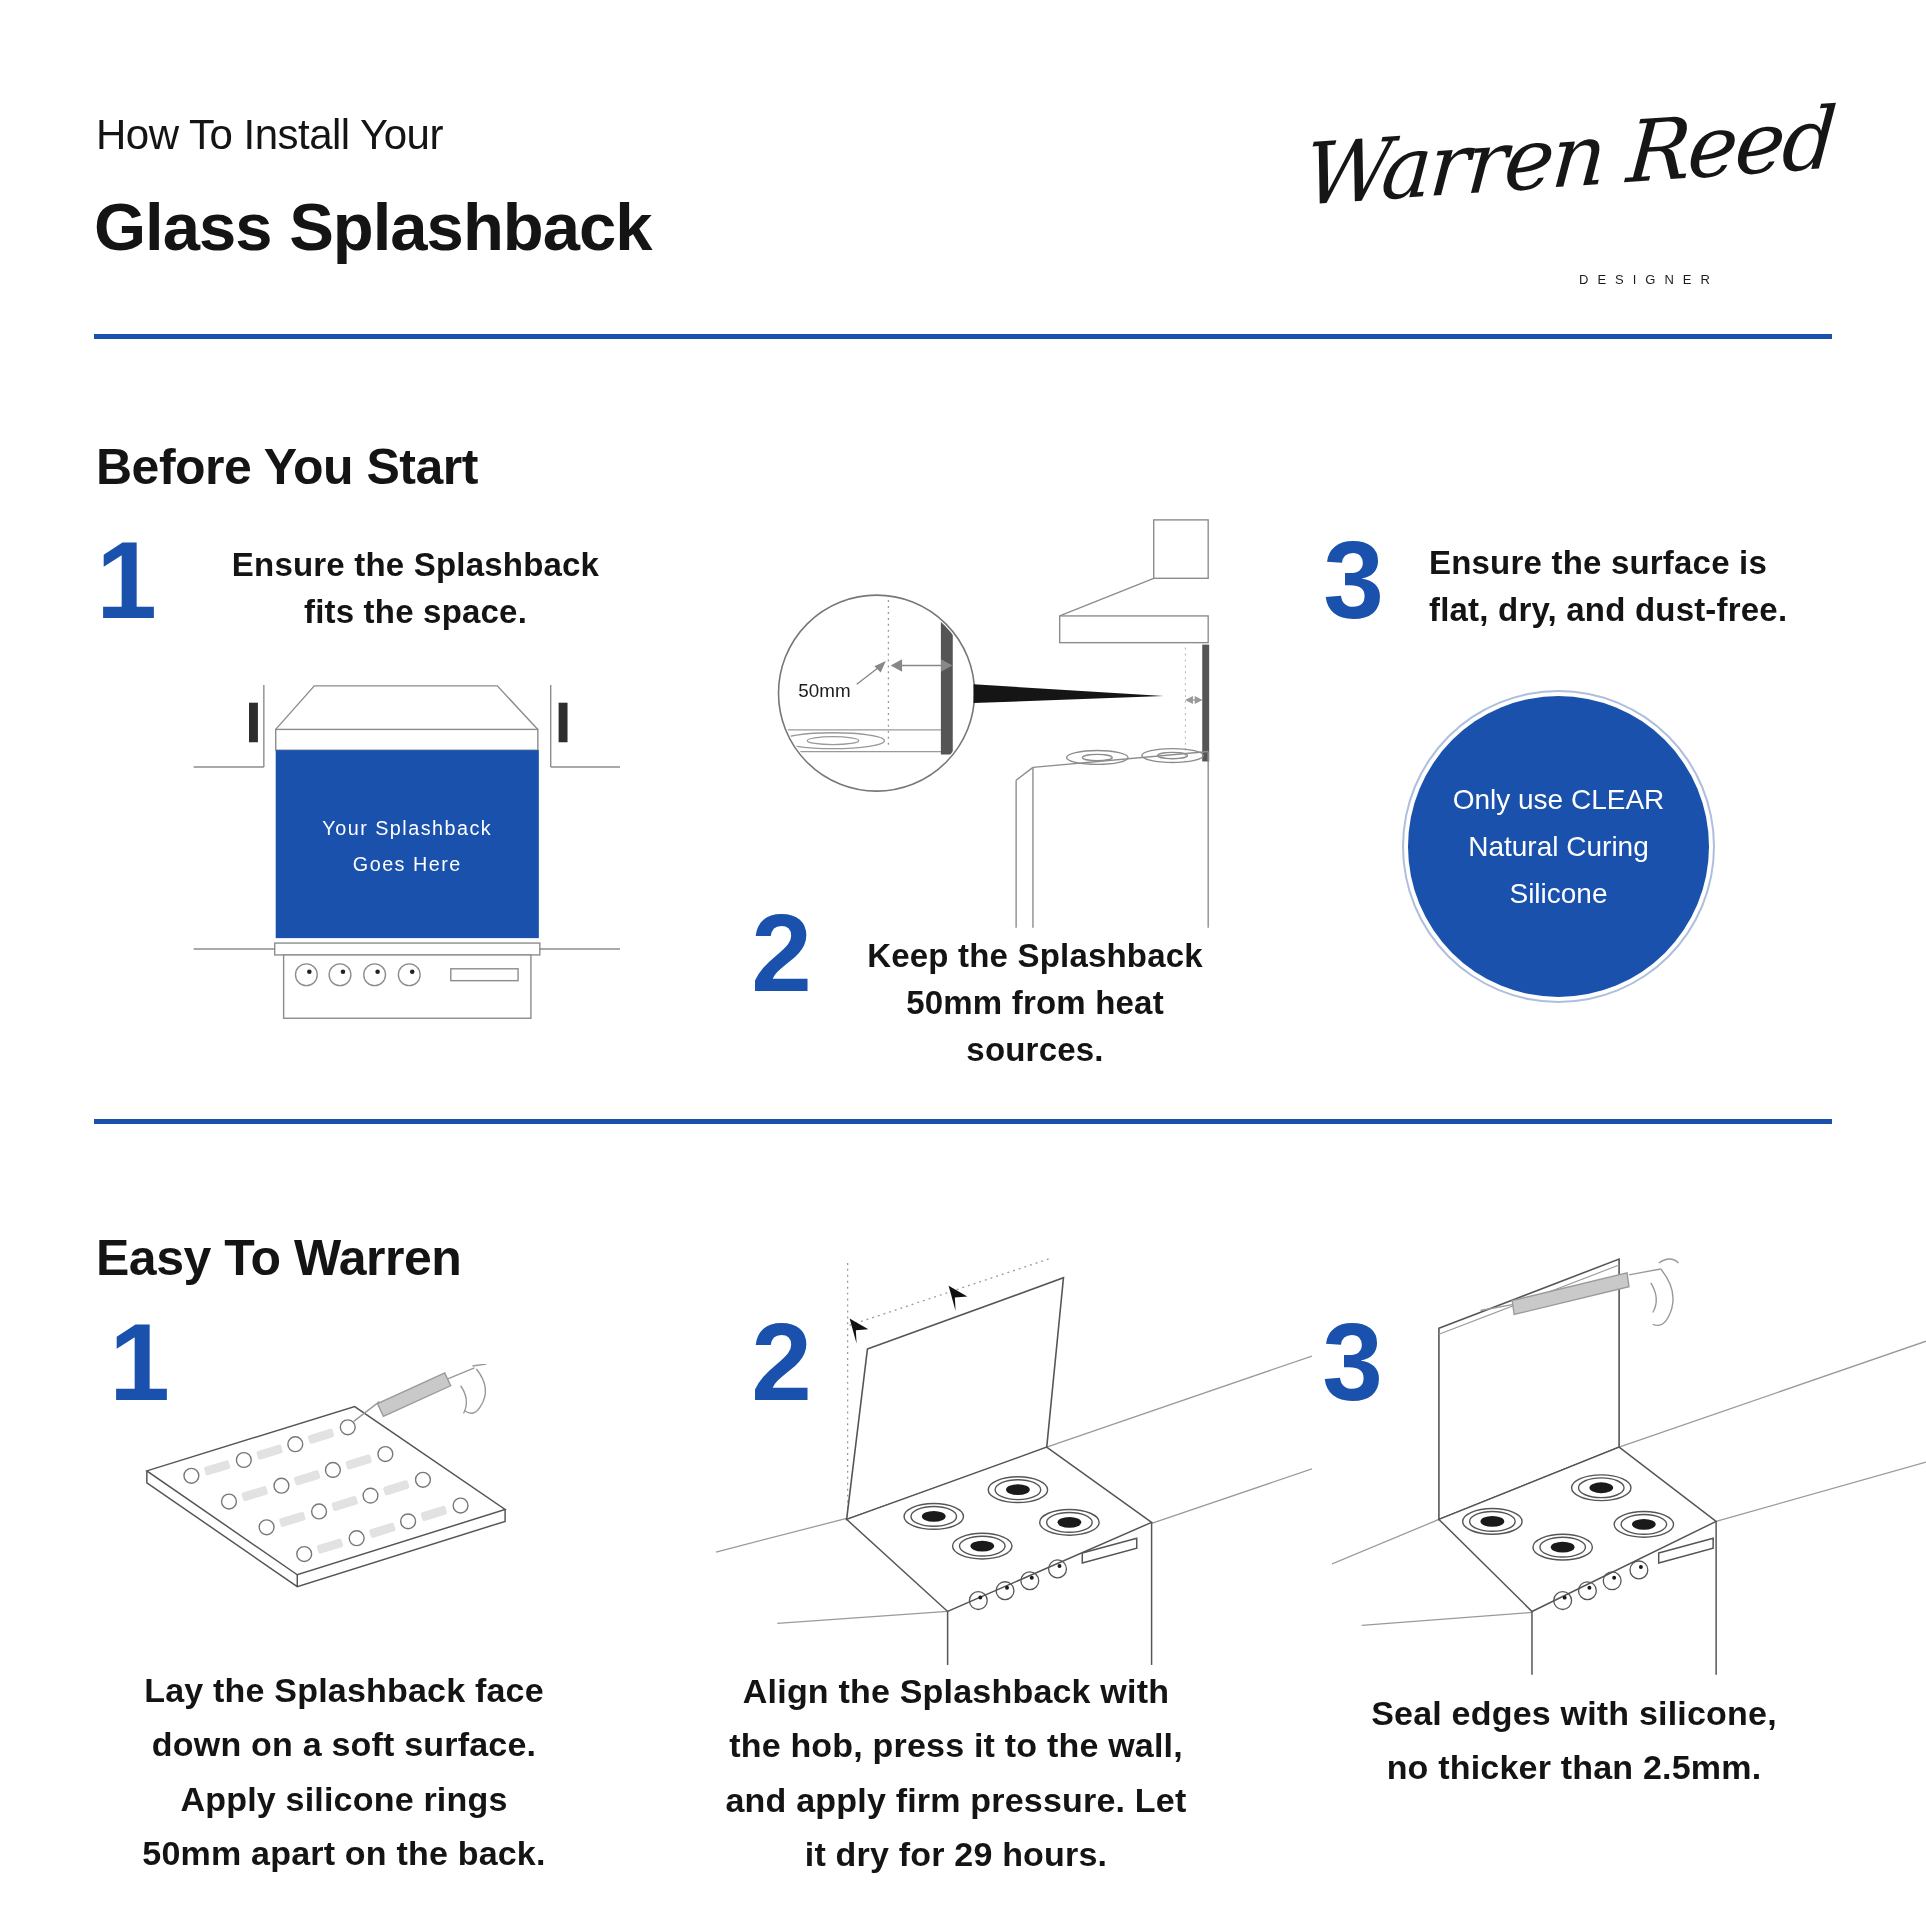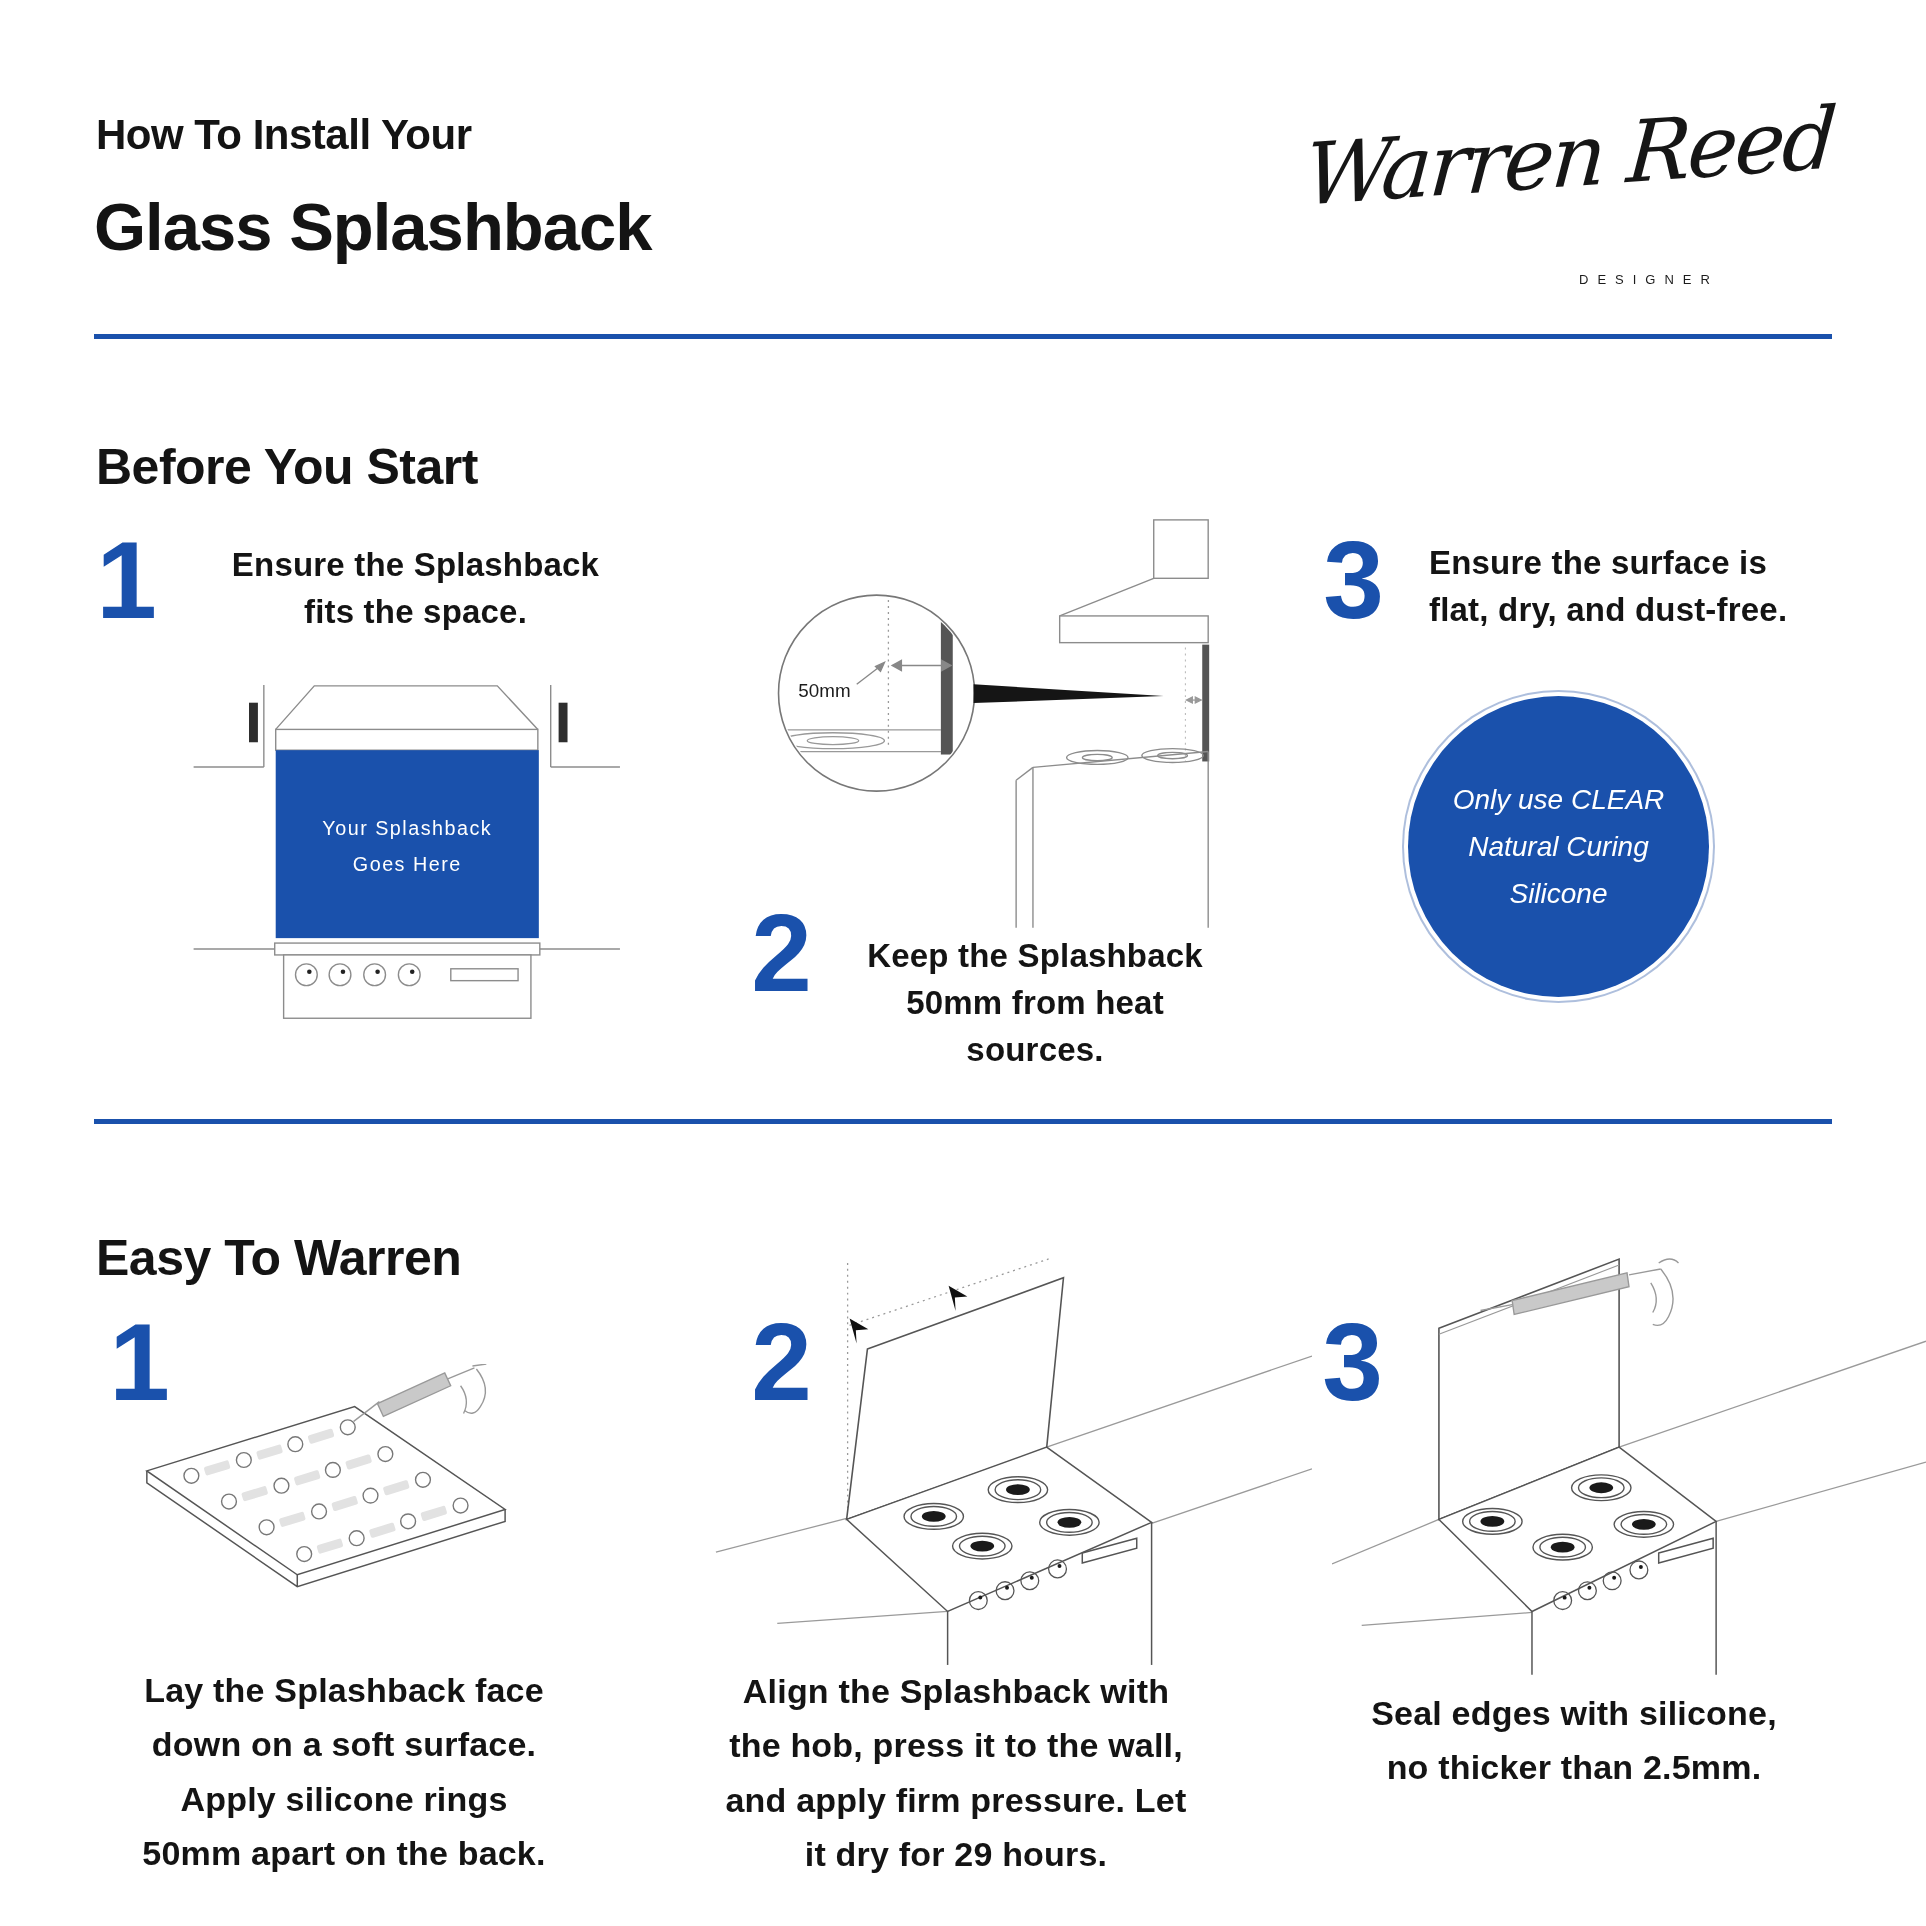--- a/index.html
+++ b/index.html
@@ -3,21 +3,21 @@
 <meta charset="utf-8">
 <style>
   html,body{margin:0;padding:0;background:#ffffff;}
   .page{
     position:relative;width:1927px;height:1927px;background:#ffffff;overflow:hidden;
     font-family:"Liberation Sans","DejaVu Sans",sans-serif;color:#141414;
   }
   .abs{position:absolute;}
   .lines{white-space:pre-line;}
   
-  .title-sub{left:96px;top:111px;font-size:42px;font-weight:700;letter-spacing:-0.5px;}
+  .title-sub{left:96px;top:111px;font-size:42px;font-weight:400;letter-spacing:-0.5px;}
   .title-main{left:94px;top:188px;font-size:67px;font-weight:700;letter-spacing:-1px;}
   .logo-sig{
     left:1302px;top:107px;width:535px;text-align:center;white-space:nowrap;
     font-family:"DejaVu Serif","Liberation Serif",serif;font-style:italic;
     font-size:85px;font-weight:400;color:#161616;letter-spacing:-3px;
     transform:rotate(-4deg) skewX(-8deg);
   }
   .logo-designer{left:1579px;top:252px;font-size:13px;letter-spacing:9px;color:#1c1c1c;font-weight:400;margin-top:20px;}
   .divider{left:94px;width:1738px;height:5px;background:#1a51ac;}
   .divider-1{top:334px;}
@@ -44,21 +44,21 @@
   
   .caption{font-size:34px;font-weight:700;line-height:1.6;letter-spacing:0.2px;text-align:center;}
   .cap-e1{left:79px;top:1663px;width:530px;}
   .cap-e2{left:634px;top:1664px;width:644px;}
   .cap-e3{left:1309px;top:1686px;width:530px;}
   
   .badge{
     left:1408px;top:696px;width:301px;height:301px;border-radius:50%;
     background:#1a51ac;box-shadow:0 0 0 4px #ffffff,0 0 0 6px #aebfdd;
     display:flex;align-items:center;justify-content:center;text-align:center;
-    color:#ffffff;font-size:28px;font-weight:400;line-height:1.68;font-style:italic;
+    color:#ffffff;font-size:28px;font-weight:400;line-height:1.68;
   }
   svg{display:block;}
   svg text{font-family:"Liberation Sans","DejaVu Sans",sans-serif;}
 </style>
 </head>
 <body>
 
 <div class="page">
 
   <div class="abs title-sub">How To Install Your</div>

